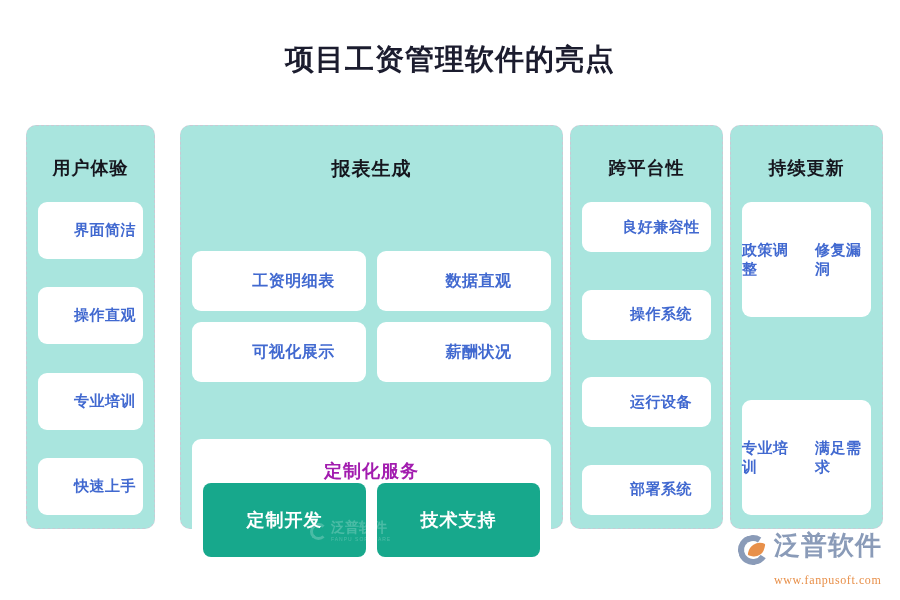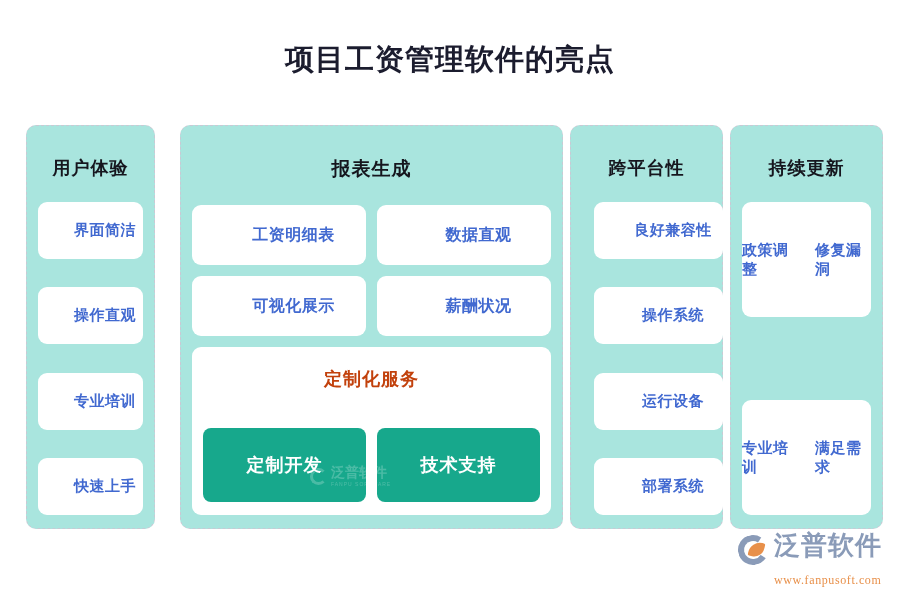--- a/index.html
+++ b/index.html
@@ -51,21 +51,21 @@
     background: #a9e5de;
     border: 1px dashed #c9c9d4;
     border-radius: 10px;
     box-sizing: border-box;
     padding: 12px 11px 13px 11px;
     display: flex;
     flex-direction: column;
   }
 
   .panel-ux      { width: 129px; margin-right: 25px; }
-  .panel-report  { width: 383px; margin-right: 7px; }
+  .panel-report  { width: 383px; margin-right: 7px; gap: 46px; }
   .panel-cross   { width: 153px; margin-right: 7px; }
   .panel-update  { width: 153px; }
 
   .panel-title {
     text-align: center;
     font-size: 18px;
     font-weight: 700;
     color: #16161e;
     margin: 18px 0 22px 0;
     font-family: Liberation Sans, sans-serif;
@@ -94,21 +94,21 @@
   .stack {
     display: flex;
     flex-direction: column;
     flex: 1;
     justify-content: space-between;
   }
   .stack .card {
     height: 57px;
     width: 100%;
   }
-  .panel-cross .stack .card { height: 57px; margin-left: 12px; }
+  .panel-cross .stack .card { height: 50px; }
 
   
   .grid2 {
     display: grid;
     grid-template-columns: 1fr 1fr;
     gap: 11px 11px;
     margin-bottom: 11px;
   }
   .grid2 .card { height: 60px; font-size: 16px; }
 
@@ -119,21 +119,21 @@
     display: flex;
     flex-direction: column;
     padding: 10px 11px 13px 11px;
     box-sizing: border-box;
     position: relative;
   }
   .subpanel-title {
     text-align: center;
     font-size: 18px;
     font-weight: 700;
-    color: #c2410c;
+    color: #a21caf;
     margin: 10px 0 0 0;
     font-family: "Liberation Serif", "DejaVu Serif", serif;
     letter-spacing: 1px;
   }
   .subgrid {
     display: grid;
     grid-template-columns: 1fr 1fr;
     gap: 11px;
     margin-top: auto;
   }

